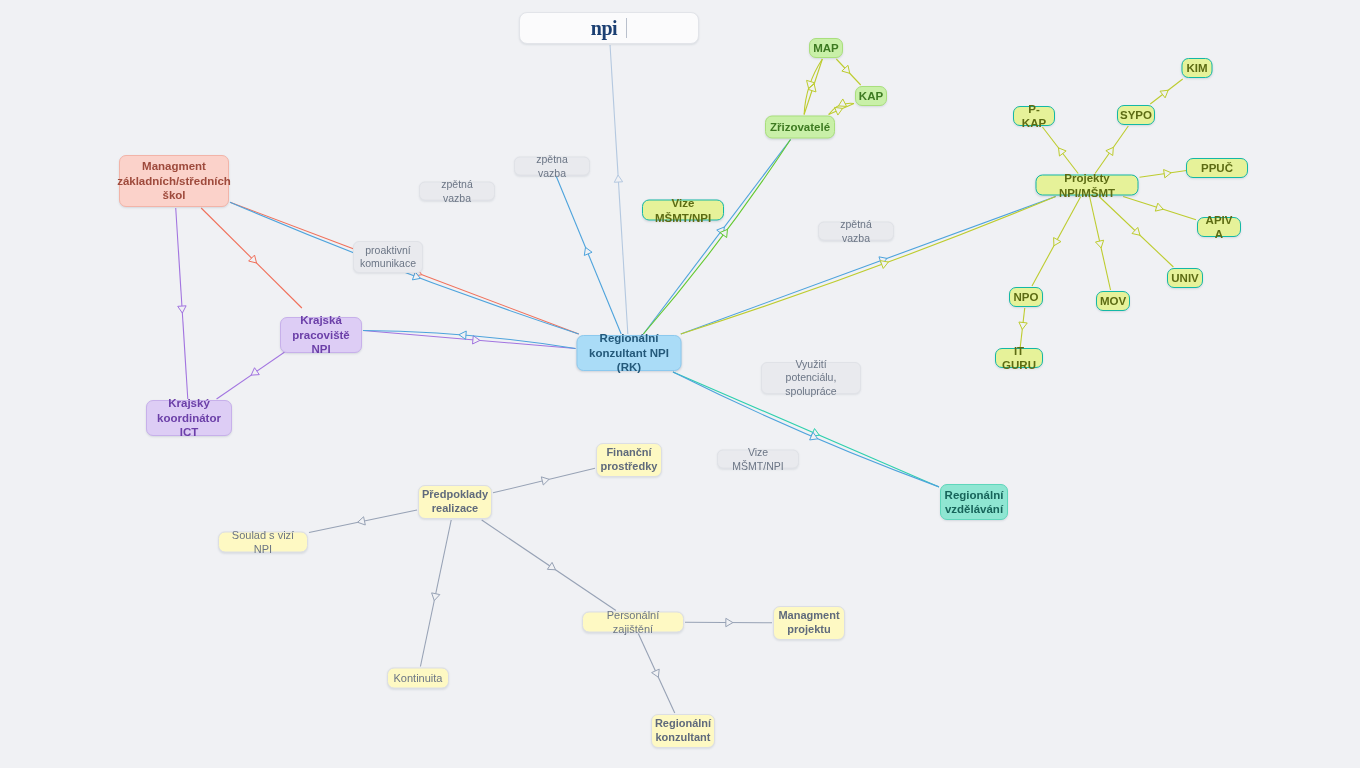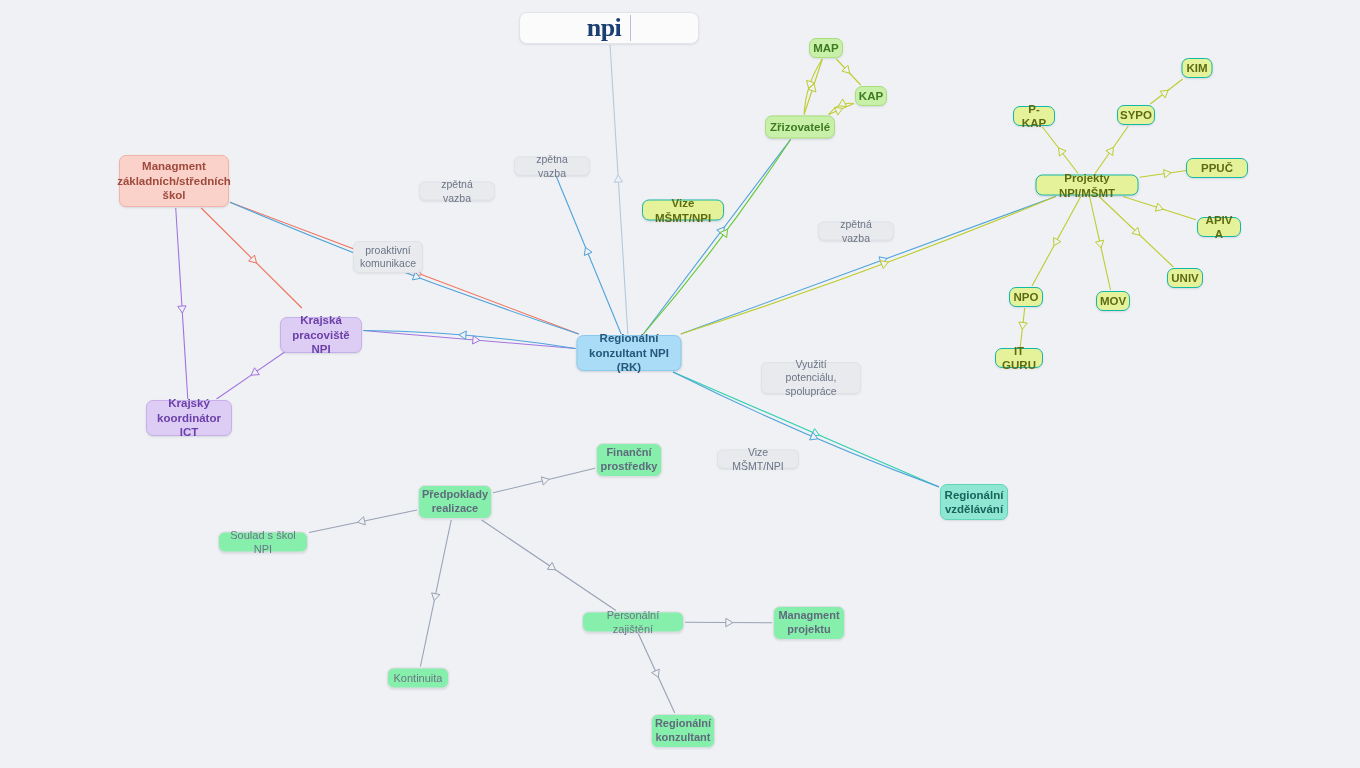--- a/index.html
+++ b/index.html
@@ -50,21 +50,21 @@
     background:#e6f299;border:1px solid #14b8a6;
     color:#5c6b13;font-weight:bold;font-size:11.5px;
     box-shadow:0 1px 2px rgba(60,80,100,.15);
   }
   .n-teal{
     background:#8fe6d2;border:1px solid #5fd6bb;
     color:#17645a;font-weight:bold;font-size:11.5px;
     box-shadow:0 1px 2px rgba(60,80,100,.15);
   }
   .n-grey{
-    background:#86efac;border:1px solid #dcdee4;
+    background:#fef9c3;border:1px solid #dcdee4;
     color:#6b7585;font-size:11px;
     box-shadow:0 1px 2px rgba(60,80,100,.12);
   }
   .n-grey.bold{font-weight:bold;color:#5f6a7c;}
   .n-label{
     background:#e9eaee;border:1px solid #e0e2e7;
     color:#6b7585;font-size:10.5px;
     box-shadow:0 1px 2px rgba(60,80,100,.10);
     border-radius:6px;
   }
@@ -72,21 +72,21 @@
     background:#fbfbfc;border:1px solid #e2e4e9;
     border-radius:8px;
     box-shadow:0 1px 2px rgba(60,80,100,.12);
     padding:5px 10px;
   }
 
   
   .logo-wrap{display:flex;align-items:center;gap:9px;}
   .logo-mark{
     font-family:"Liberation Serif","DejaVu Serif",serif;
-    font-weight:bold;font-size:26px;color:#1b3f72;
+    font-weight:bold;font-size:20px;color:#1b3f72;
     letter-spacing:-.5px;line-height:1;
     padding-right:9px;border-right:1px solid #b9c0cc;
   }
   .logo-text{
     font-size:10.5px;color:#3b4a5e;text-align:left;line-height:1.3;
     white-space:pre-line;
   }
 </style>
 </head>
 <body>
@@ -187,21 +187,21 @@
       <div class="node n-olive" style="left: 1185px; top: 278px; width: 36px; height: 20px;">UNIV</div>
       <div class="node n-olive" style="left: 1113px; top: 301px; width: 34px; height: 20px;">MOV</div>
       <div class="node n-olive" style="left: 1026px; top: 297px; width: 34px; height: 20px;">NPO</div>
       <div class="node n-olive" style="left: 1019px; top: 358px; width: 48px; height: 20px;">IT GURU</div>
       <div class="node n-teal" style="left: 974px; top: 502px; width: 68px; height: 36px;">Regionální
 vzdělávání</div>
       <div class="node n-grey bold" style="left: 455px; top: 502px; width: 74px; height: 34px;">Předpoklady
 realizace</div>
       <div class="node n-grey bold" style="left: 629px; top: 460px; width: 66px; height: 34px;">Finanční
 prostředky</div>
-      <div class="node n-grey" style="left: 263px; top: 542px; width: 90px; height: 21px;">Soulad s škol NPI</div>
+      <div class="node n-grey" style="left: 263px; top: 542px; width: 90px; height: 21px;">Soulad s vizí NPI</div>
       <div class="node n-grey" style="left: 418px; top: 678px; width: 62px; height: 21px;">Kontinuita</div>
       <div class="node n-grey" style="left: 633px; top: 622px; width: 102px; height: 21px;">Personální zajištění</div>
       <div class="node n-grey bold" style="left: 809px; top: 623px; width: 72px; height: 34px;">Managment
 projektu</div>
       <div class="node n-grey bold" style="left: 683px; top: 731px; width: 64px; height: 34px;">Regionální
 konzultant</div>
       <div class="node n-label" style="left: 457px; top: 191px; width: 76px; height: 19px;">zpětná vazba</div>
       <div class="node n-label" style="left: 552px; top: 166px; width: 76px; height: 19px;">zpětna vazba</div>
       <div class="node n-label" style="left: 856px; top: 231px; width: 76px; height: 19px;">zpětná vazba</div>
       <div class="node n-label" style="left: 388px; top: 257px; width: 70px; height: 32px;">proaktivní

